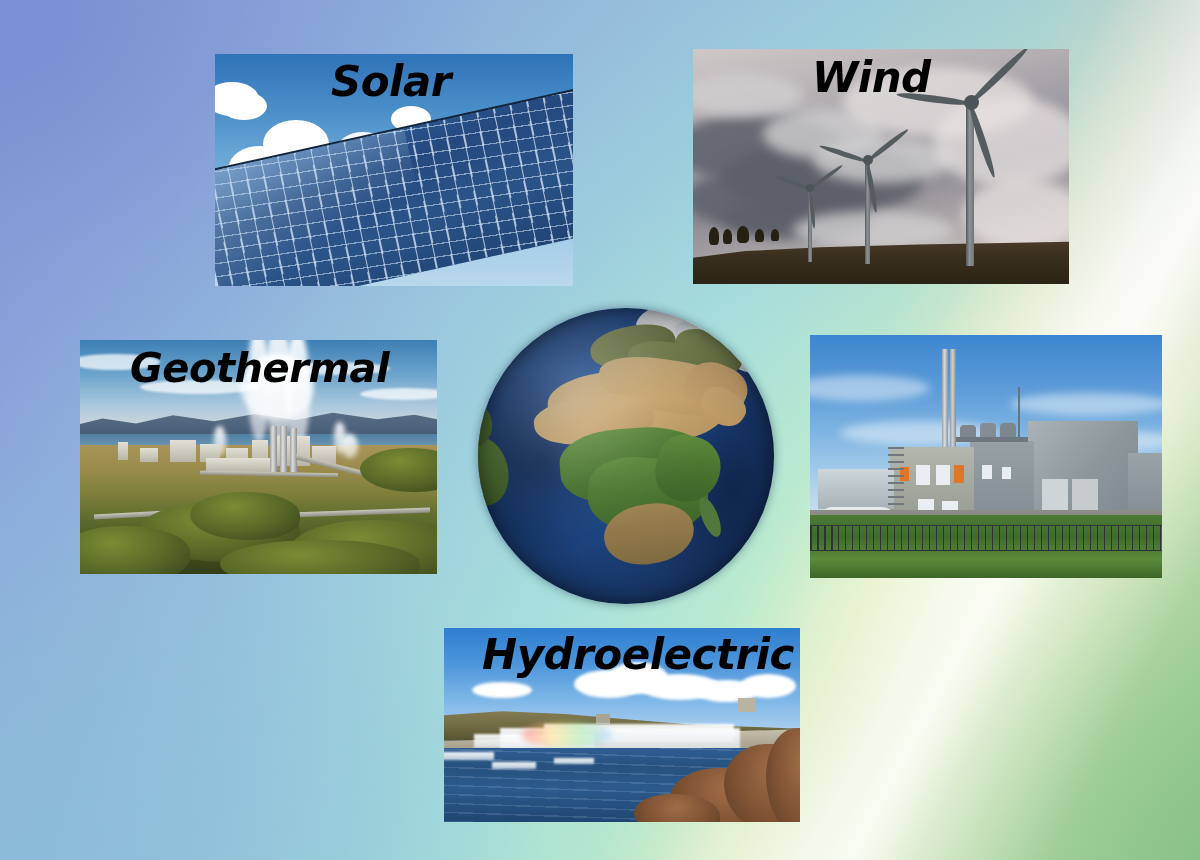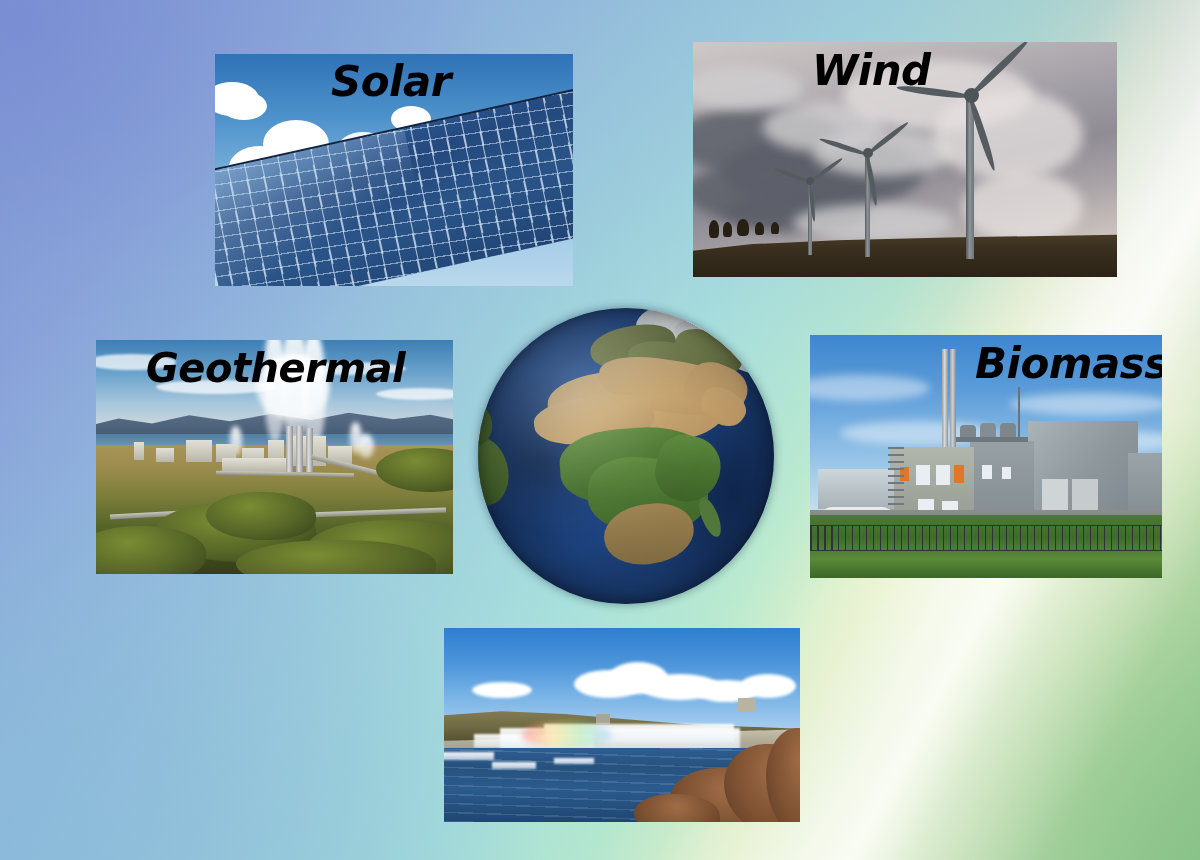--- a/index.html
+++ b/index.html
@@ -128,21 +128,21 @@
   }
   .panel-gloss {
     position: absolute; left: -6%; top: 52%; width: 60%; height: 62%;
     background: linear-gradient(160deg, rgba(190,220,245,0.55), rgba(190,220,245,0) 62%);
     transform: rotate(-12.5deg);
     transform-origin: 0 0;
   }
   #lbl-solar { left: 116px; top: 7px; font-size: 42px; }
 
   
-  #card-wind { left: 693px; top: 42px; width: 424px; height: 235px; }
+  #card-wind { left: 693px; top: 49px; width: 376px; height: 235px; }
   .wind-sky {
     position: absolute; inset: 0;
     background: linear-gradient(168deg, #cfc8c8 0%, #bcb6b8 18%, #a39fa6 38%, #8f8c94 55%, #a8a3a6 70%, #cbc2be 86%, #ded2ca 100%);
   }
   .storm {
     position: absolute;
     background: rgba(92,95,104,0.85);
     border-radius: 50%;
     filter: blur(6px);
   }
@@ -162,21 +162,21 @@
     position: absolute;
     background: #555c60;
     border-radius: 50%;
     transform-origin: 0% 50%;
   }
   .hub { position: absolute; background: #4d5458; border-radius: 50%; }
   .tree { position: absolute; background: #261f14; border-radius: 50% 50% 30% 30%; }
   #lbl-wind { left: 119px; top: 8px; font-size: 42px; }
 
   
-  #card-geo { left: 80px; top: 340px; width: 357px; height: 234px; margin-left: 16px; }
+  #card-geo { left: 80px; top: 340px; width: 357px; height: 234px; }
   .geo-sky {
     position: absolute; left: 0; right: 0; top: 0; height: 38%;
     background: linear-gradient(180deg, #3d7fb4 0%, #6ba3cc 38%, #a9c7dc 72%, #cfd9dd 100%);
   }
   .geo-cl { position: absolute; background: rgba(255,255,255,0.72); border-radius: 50%; filter: blur(1.3px); }
   .geo-mount {
     position: absolute; left: -2%; width: 104%; top: 28%; height: 14%;
     background: linear-gradient(180deg, #5e728a 0%, #445a74 100%);
     clip-path: polygon(0 62%, 8% 40%, 17% 55%, 27% 30%, 38% 48%, 49% 26%, 60% 44%, 70% 22%, 82% 42%, 92% 28%, 100% 46%, 100% 100%, 0 100%);
   }
@@ -518,21 +518,20 @@
       <div class="bio-bldg" style="left:262px; top:144px; width:26px; height:50px; background:#c6ccce;"></div>
 
       <div class="bio-bldg" style="left:78px; top:112px; width:16px; height:84px; background:repeating-linear-gradient(180deg,#6f787d 0 2px, rgba(0,0,0,0) 2px 7px);"></div>
 
       <div class="tank" style="left:10px; top:172px; width:74px; height:24px;"></div>
 
       <div class="bio-road"></div>
       <div class="bio-grass"></div>
       <div class="bio-fence" style="left:0; top:190px; width:352px; height:24px;"></div>
     </div>
-    <div id="lbl-bio" class="label">Biomass</div>
   </div>
 
   <div id="card-hydro" class="card">
     <div class="photo">
       <div class="hyd-sky"></div>
       <div class="hyd-cl" style="left:130px; top:42px;  width:70px; height:28px;"></div>
       <div class="hyd-cl" style="left:164px; top:34px;  width:60px; height:32px;"></div>
       <div class="hyd-cl" style="left:196px; top:46px;  width:80px; height:26px;"></div>
       <div class="hyd-cl" style="left:250px; top:52px;  width:64px; height:22px;"></div>
       <div class="hyd-cl" style="left:296px; top:46px;  width:56px; height:24px;"></div>
@@ -551,20 +550,21 @@
       <div class="hyd-water"></div>
       <div class="spill" style="left:-10px; top:124px; width:60px; height:8px;"></div>
       <div class="spill" style="left:48px;  top:134px; width:44px; height:7px;"></div>
       <div class="spill" style="left:110px; top:130px; width:40px; height:6px;"></div>
 
       <div class="brush" style="left:226px; top:140px; width:110px; height:70px;"></div>
       <div class="brush" style="left:280px; top:116px; width:96px;  height:90px;"></div>
       <div class="brush" style="left:322px; top:100px; width:70px;  height:110px;"></div>
       <div class="brush" style="left:190px; top:166px; width:86px;  height:44px;"></div>
     </div>
+    <div id="lbl-hydro" class="label">Hydroelectric</div>
   </div>
 
   <div id="globe-wrap">
     <div class="globe">
       <div class="ocean-deep"></div>
 
       <div class="land icecap" style="left:158px; top:-10px; width:108px; height:46px; transform: rotate(-8deg);"></div>
       <div class="land icecap" style="left:196px; top:14px;  width:84px;  height:30px; transform: rotate(10deg);"></div>
       <div class="land icecap" style="left:232px; top:38px;  width:56px;  height:22px; transform: rotate(22deg);"></div>
 

